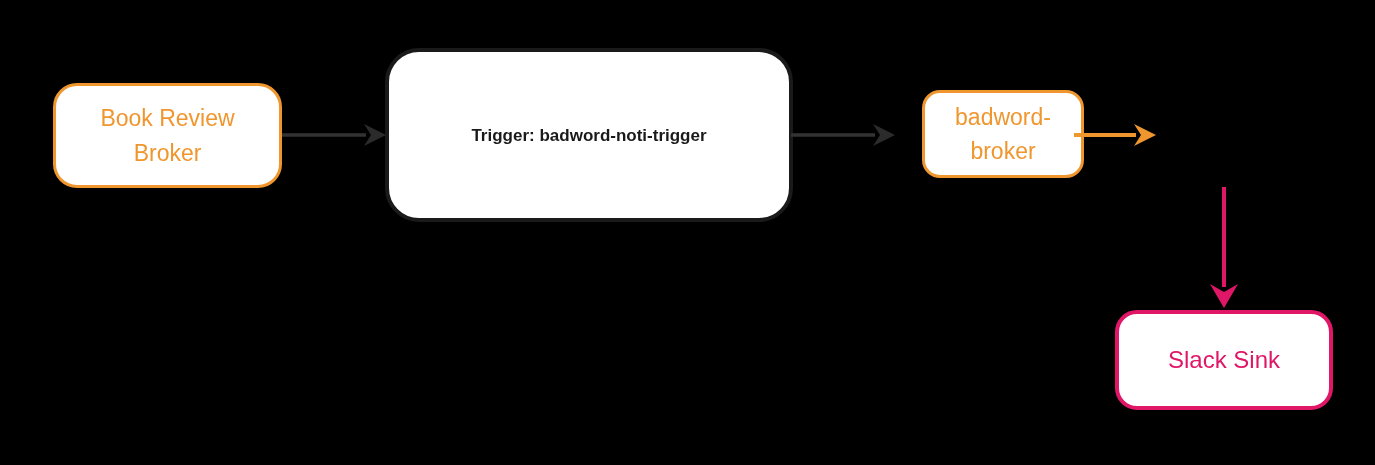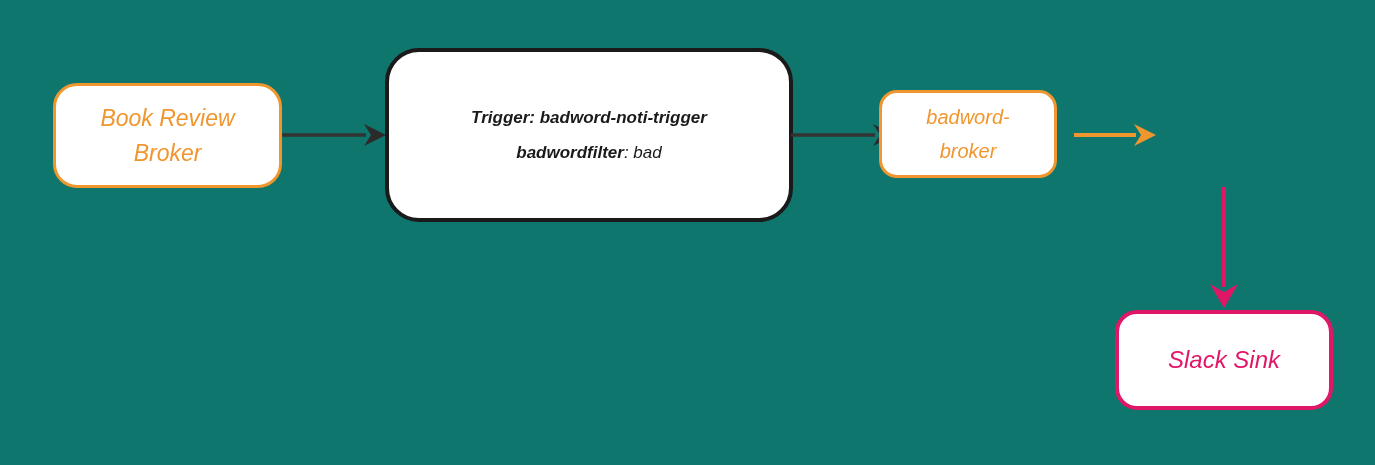--- a/index.html
+++ b/index.html
@@ -5,23 +5,22 @@
   html, body {
     margin: 0;
     padding: 0;
     background: #ffffff;
     font-family: "Liberation Sans", "DejaVu Sans", sans-serif;
   }
   .canvas {
     position: relative;
     width: 1375px;
     height: 465px;
-    background: #0f766e;
+    background: #000000;
     overflow: hidden;
-    font-style: italic;
   }
   .node {
     position: absolute;
     box-sizing: border-box;
     background: #ffffff;
     display: flex;
     align-items: center;
     justify-content: center;
     text-align: center;
   }
@@ -41,23 +40,23 @@
   .node-trigger {
     left: 385px; top: 48px; width: 408px; height: 174px;
     border: 4px solid #1A1A1A; border-radius: 34px;
     color: #1A1A1A; font-size: 17px; line-height: 35px;
     flex-direction: column;
   }
   .node-trigger .tline b { font-weight: bold; }
 
   
   .node-bb {
-    left: 879px; top: 90px; width: 178px; height: 88px;
+    left: 922px; top: 90px; width: 162px; height: 88px;
     border: 3px solid #F0962E; border-radius: 18px;
-    color: #F0962E; font-size: 20px; line-height: 34px;
+    color: #F0962E; font-size: 23px; line-height: 34px;
   }
   .node-bb .lbl { max-width: 122px; }
 
   
   .node-pipe {
     left: 1156px; top: 83px; width: 137px; height: 102px;
     border: 4px solid #E01667; border-radius: 20px;
     color: #E01667; font-size: 24px;
   }
 
@@ -83,23 +82,20 @@
 
   <svg class="edge" style="left:282px; top:121px;" width="106" height="28">
     <line x1="0" y1="14" x2="84" y2="14" stroke="#333333" stroke-width="3.5"></line>
     <path d="M82,3 L104,14 L82,25 L89,14 Z" fill="#2B2B2B"></path>
   </svg>
 
   <div class="node node-trigger">
     <div class="tline">
       <b>Trigger: badword-noti-trigger</b>
     </div>
-    <div class="tline">
-      <b>badwordfilter</b><span>: bad</span>
-    </div>
   </div>
 
   <svg class="edge" style="left:791px; top:121px;" width="106" height="28">
     <line x1="0" y1="14" x2="84" y2="14" stroke="#333333" stroke-width="3.5"></line>
     <path d="M82,3 L104,14 L82,25 L89,14 Z" fill="#2B2B2B"></path>
   </svg>
 
   <div class="node node-bb">
     <span class="lbl">badword-broker</span>
   </div>

